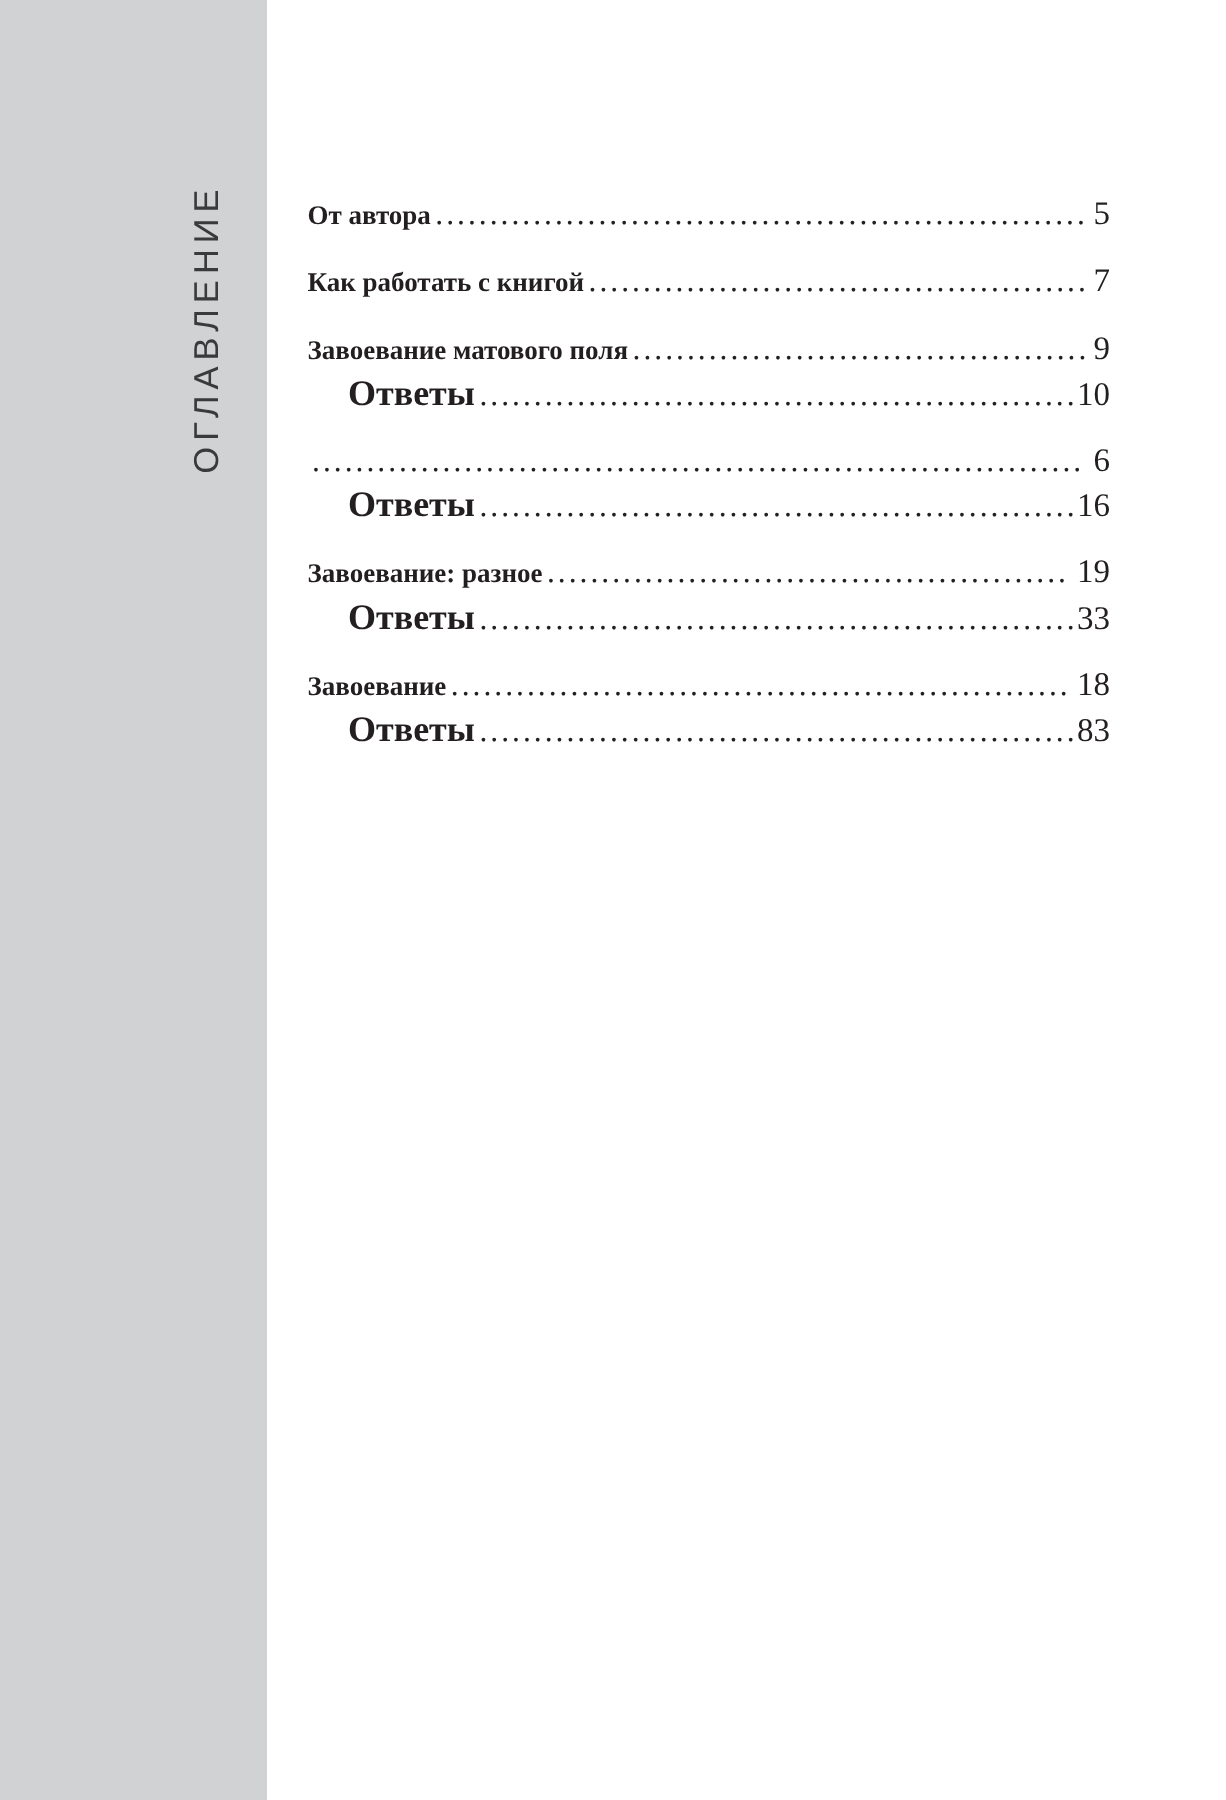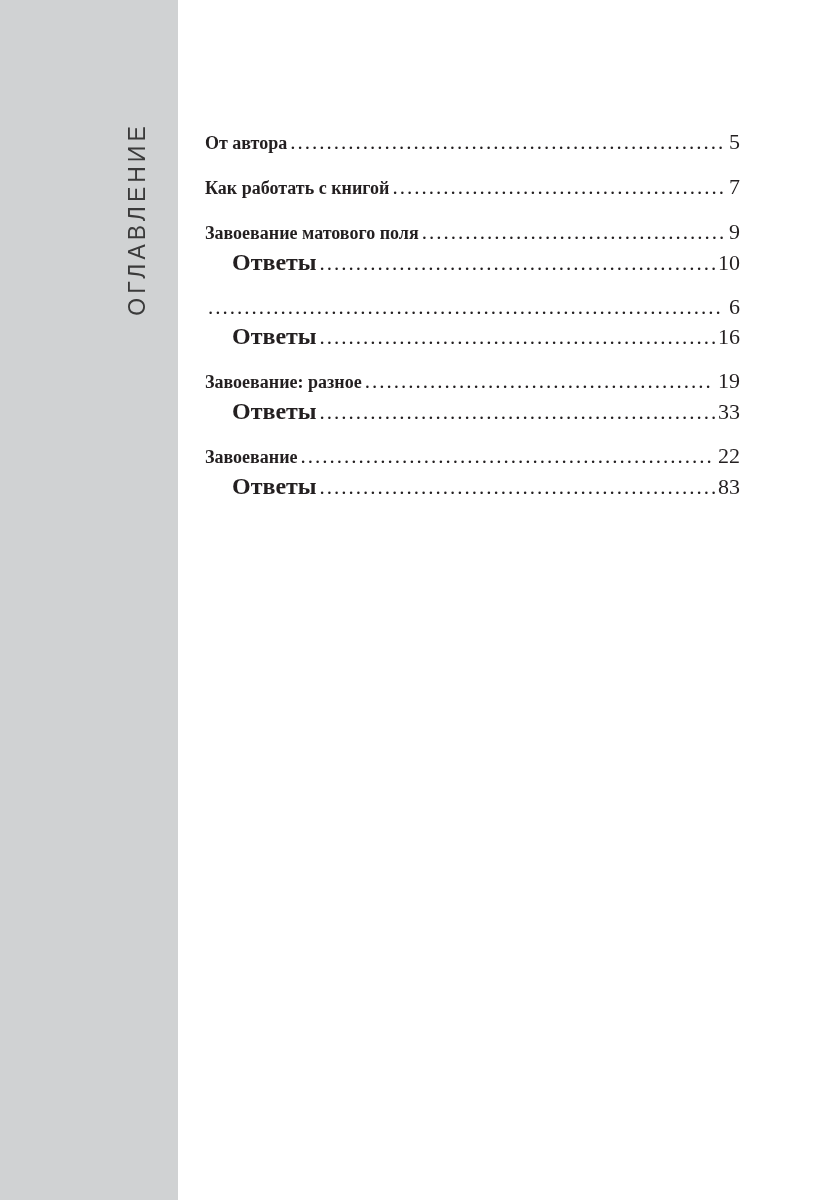--- a/index.html
+++ b/index.html
@@ -151,21 +151,21 @@
         <span class="label">Ответы</span>
         <span class="dots"></span>
         <span class="page-num">33</span>
       </div>
     </div>
 
     <div class="toc-group">
       <div class="entry lvl0">
         <span class="label">Завоевание</span>
         <span class="dots"></span>
-        <span class="page-num">22</span>
+        <span class="page-num">18</span>
       </div>
       <div class="entry lvl1">
         <span class="label">Ответы</span>
         <span class="dots"></span>
         <span class="page-num">83</span>
       </div>
     </div>
 
   </div>
 </div>

